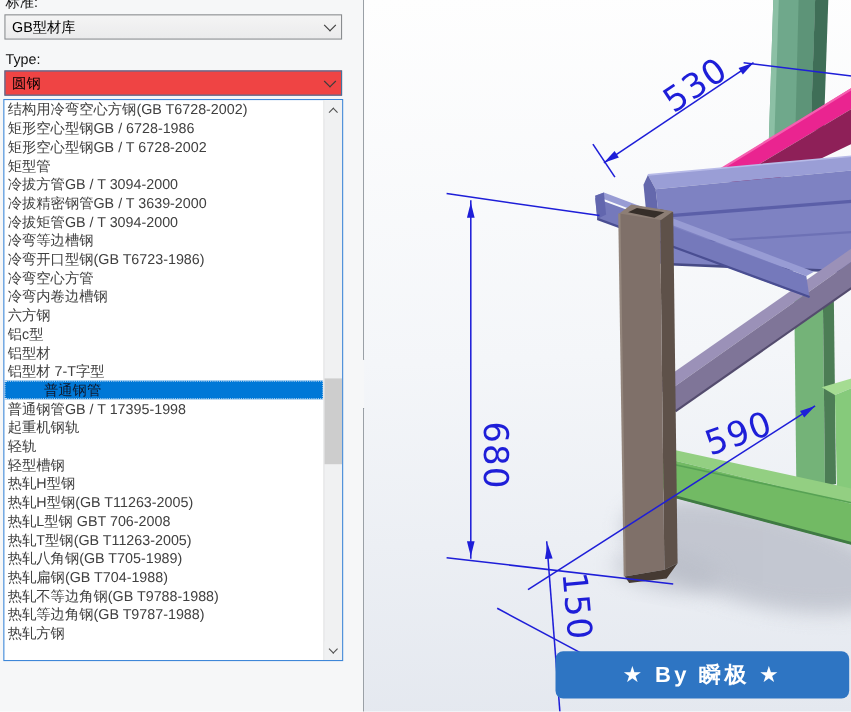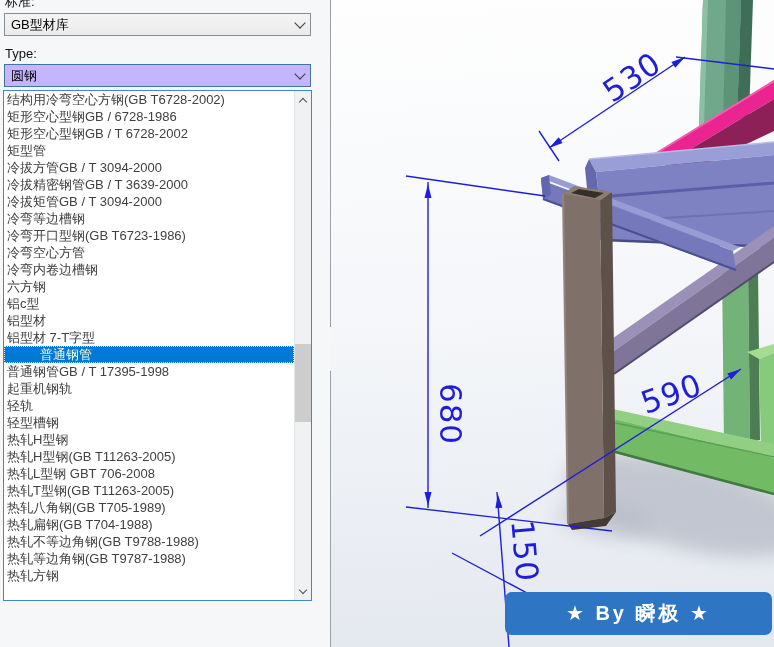--- a/index.html
+++ b/index.html
@@ -4,29 +4,29 @@
 <style>
   html,body{margin:0;padding:0;}
   body{width:774px;height:647px;overflow:hidden;font-family:"Liberation Sans","DejaVu Sans",sans-serif;background:#fff;position:relative;}
   .stage{position:absolute;left:0;top:0;width:774px;height:647px;overflow:hidden;}
 
   
   .panel{position:absolute;left:0;top:0;width:330px;height:647px;background:#f6f7f8;}
   .lbl{position:absolute;left:5px;font-size:13px;color:#111;}
   .combo{position:absolute;left:4px;width:307px;height:23px;border:1px solid #8a8d90;background:linear-gradient(#f4f4f4,#ebebec);display:flex;align-items:center;font-size:13px;color:#000;box-sizing:border-box;}
   .combo .val{flex:1;padding-left:6px;white-space:nowrap;overflow:hidden;}
-  .combo.blue{background:#c4b5fd;border:1px solid #41759f;}
+  .combo.blue{background:#ef4444;border:1px solid #41759f;}
   .chevbox{width:20px;height:100%;display:flex;align-items:center;justify-content:center;}
   .chev{width:7px;height:7px;border-right:1.6px solid #3c3c3c;border-bottom:1.6px solid #3c3c3c;transform:rotate(45deg);margin-top:-4px;}
   .chev.up{transform:rotate(-135deg);margin-top:4px;}
 
   .listbox{position:absolute;left:3px;top:90px;width:309px;height:511px;background:#fff;border:1px solid var(--sel-border,#3e87d8);box-sizing:border-box;overflow:hidden;}
   .list-items{position:absolute;left:0;top:0;right:17px;bottom:0;overflow:hidden;}
   .list-item{height:17px;line-height:17px;font-size:13px;color:#404040;padding-left:3px;white-space:nowrap;overflow:hidden;}
-  .list-item.selected{background:var(--sel-blue,#0078d7);color:#fef9c3;outline:1px dotted #cfe3f5;outline-offset:-1px;padding-left:36px;}
+  .list-item.selected{background:var(--sel-blue,#0078d7);color:#0f172a;outline:1px dotted #cfe3f5;outline-offset:-1px;padding-left:36px;}
   .vscroll{position:absolute;right:0;top:0;width:17px;bottom:0;background:#f0f1f2;border-left:1px solid #e3e4e5;box-sizing:border-box;}
   .sbtn{position:absolute;left:0;width:16px;height:17px;display:flex;align-items:center;justify-content:center;background:#f0f1f2;}
   .sbtn .chev{width:5px;height:5px;border-color:#505050;}
   .sthumb{position:absolute;left:0;width:16px;background:#cdcdcd;}
 
   
   .vline{position:absolute;left:330px;top:0;width:1px;height:647px;background:#9aa0a6;}
   .grab{position:absolute;left:330px;top:326px;width:15px;height:46px;background:#f6f7f8;border:1px solid #8f959b;border-left:none;box-sizing:border-box;border-radius:0 2px 2px 0;}
   .grab .dot{position:absolute;left:3px;top:19px;width:7px;height:7px;border-radius:50%;border:1.5px solid #9aa0a8;background:#dfe2e6;box-sizing:border-box;}
 

